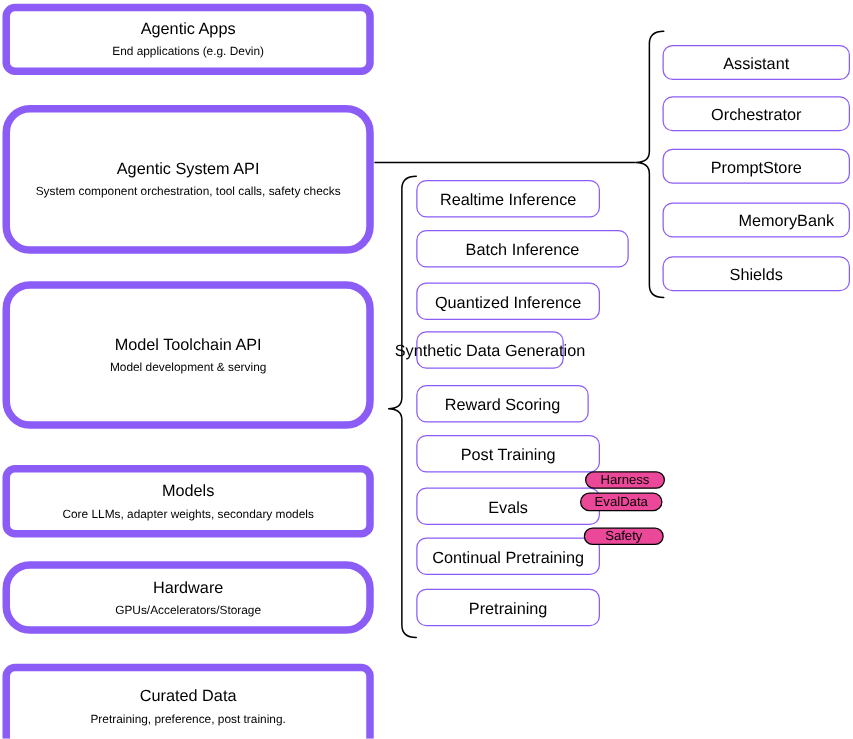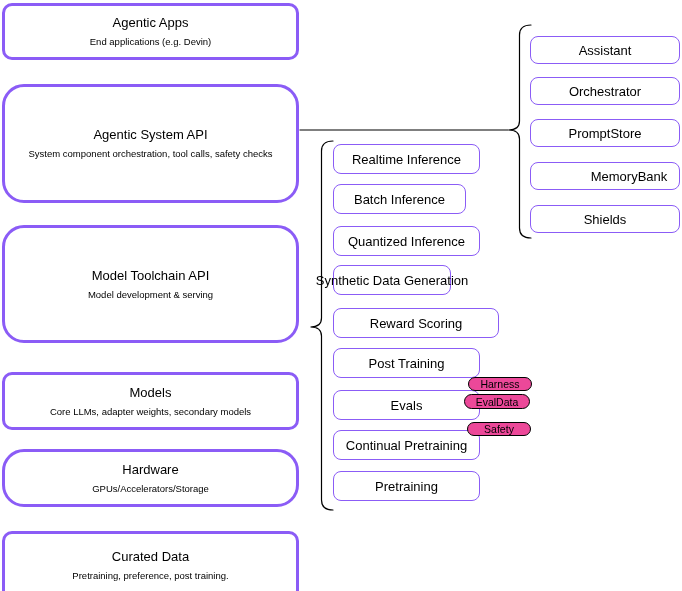--- a/index.html
+++ b/index.html
@@ -2,21 +2,21 @@
 <html><head>
 <meta charset="utf-8">
 <style>
   html,body{margin:0;padding:0;background:#ffffff;}
   #canvas{
     position:relative;width:682px;height:591px;background:#ffffff;
     font-family:"Liberation Sans",sans-serif;color:#000;overflow:hidden;
   }
   #wires{position:absolute;left:0;top:0;width:682px;height:591px;}
   .node{
-    position:absolute;box-sizing:border-box;background:#ffffff;border:3px solid #8b5cf6;
+    position:absolute;box-sizing:border-box;background:#ffffff;border:6px solid #8b5cf6;
     display:flex;flex-direction:column;align-items:center;justify-content:center;
     text-align:center;
   }
   .node.sm{border-width:1.3px;border-radius:8px;}
   .t{font-size:13px;line-height:1.25;white-space:nowrap;}
   .s{font-size:9.5px;line-height:1.2;margin-top:5px;white-space:nowrap;}
   .t2{font-size:13px;white-space:nowrap;}
   .pill{
     position:absolute;box-sizing:border-box;background:#ec4899;border:1.3px solid #000;
     border-radius:9px;display:flex;align-items:center;justify-content:center;
@@ -60,30 +60,30 @@
   </div>
 
   <div class="node" style="left:2px;top:531px;width:297px;height:69px;border-radius:10px;">
     <div class="t">Curated Data</div>
     <div class="s">Pretraining, preference, post training.</div>
   </div>
 
   <div class="node sm" style="left:333px;top:144px;width:147px;height:30px;">
     <div class="t2">Realtime Inference</div>
   </div>
-  <div class="node sm" style="left:333px;top:184px;width:133px;height:30px;">
+  <div class="node sm" style="left:333px;top:184px;width:170px;height:30px;">
     <div class="t2">Batch Inference</div>
   </div>
   <div class="node sm" style="left:333px;top:226px;width:147px;height:30px;">
     <div class="t2">Quantized Inference</div>
   </div>
   <div class="node sm" style="left:333px;top:265px;width:118px;height:30px;">
     <div class="t2">Synthetic Data Generation</div>
   </div>
-  <div class="node sm" style="left:333px;top:308px;width:166px;height:30px;">
+  <div class="node sm" style="left:333px;top:308px;width:138px;height:30px;">
     <div class="t2">Reward Scoring</div>
   </div>
   <div class="node sm" style="left:333px;top:348px;width:147px;height:30px;">
     <div class="t2">Post Training</div>
   </div>
   <div class="node sm" style="left:333px;top:390px;width:147px;height:30px;">
     <div class="t2">Evals</div>
   </div>
   <div class="node sm" style="left:333px;top:430px;width:147px;height:30px;">
     <div class="t2">Continual Pretraining</div>

